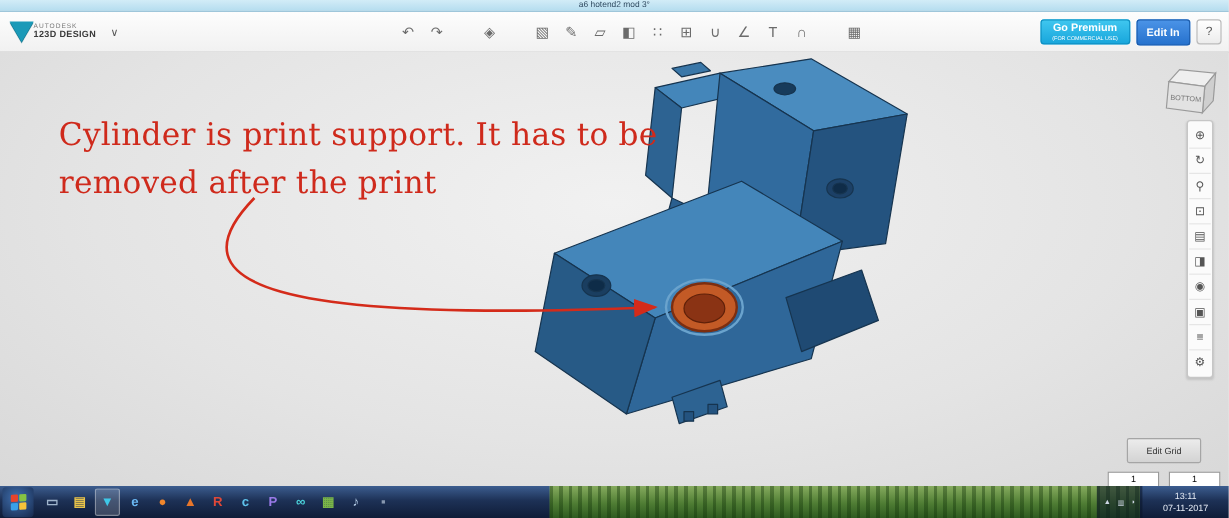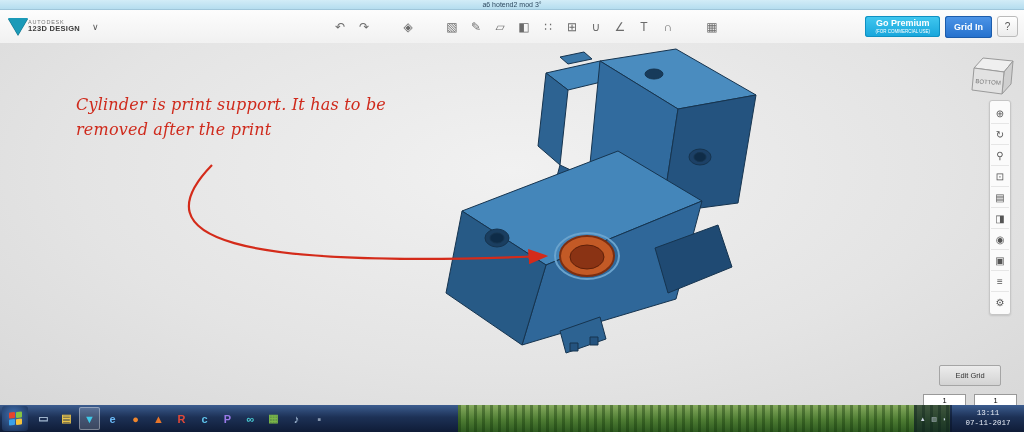--- a/index.html
+++ b/index.html
@@ -31,22 +31,22 @@
   .premium-l2{font-size:4.5px;line-height:1.2;}
   .signin{background:linear-gradient(#4d95e8,#2470cc);color:#fff;border-radius:3px;font-size:9px;
           font-weight:bold;padding:6px 9px;box-shadow:inset 0 0 0 1px #1c5cab;}
   .help{width:19px;height:19px;border:1px solid #bbb;background:linear-gradient(#fff,#ececec);
         border-radius:3px;font-size:10px;color:#555;display:flex;align-items:center;justify-content:center;}
 
   
   .canvas{position:absolute;top:43px;left:0;width:1024px;height:362px;
           background:radial-gradient(ellipse at 50% 35%, #f1f1f1 0%, #e4e4e4 60%, #d8d8d8 100%);overflow:hidden;}
   .scene{position:absolute;inset:0;width:100%;height:100%;}
-  .annotation{position:absolute;left:76px;top:50px;font-family:"DejaVu Serif","Liberation Serif",serif;
-              font-size:16px;color:#cf2a1c;line-height:1.55;letter-spacing:.2px;font-style:italic;}
+  .annotation{position:absolute;left:49px;top:50px;font-family:"DejaVu Serif","Liberation Serif",serif;
+              font-size:26px;color:#cf2a1c;line-height:1.55;letter-spacing:.2px;}
 
   
   .viewcube{position:absolute;right:8px;top:9px;width:48px;height:44px;}
 
   
   .right-tools{position:absolute;right:13px;top:57px;width:20px;background:#fbfbfb;
                border:1px solid #c6c6c6;border-radius:3px;display:flex;flex-direction:column;
                align-items:center;padding:2px 0;box-shadow:0 1px 2px rgba(0,0,0,.12);}
   .rti{width:18px;height:20px;font-size:10px;color:#555;display:flex;align-items:center;justify-content:center;}
   .rti + .rti{border-top:1px solid #e6e6e6;}
@@ -74,21 +74,21 @@
   .ti{width:21px;height:23px;margin:0 1px;display:flex;align-items:center;justify-content:center;
       font-size:11px;font-weight:bold;border-radius:2px;}
   .ti.active{background:rgba(255,255,255,.18);box-shadow:inset 0 0 0 1px rgba(255,255,255,.35);}
   .wallpaper-strip{position:absolute;left:458px;top:0;width:492px;height:27px;
     background:
       repeating-linear-gradient(90deg, rgba(16,50,8,.38) 0 3px, rgba(0,0,0,0) 3px 8px),
       linear-gradient(180deg,#86ab5e,#4e7c33 55%,#2e5a20);}
   .tray{position:absolute;right:72px;top:0;width:38px;height:27px;display:flex;align-items:center;
         justify-content:space-evenly;font-size:6px;color:#cdd6e4;background:rgba(10,20,40,.55);}
   .clock{position:absolute;right:0;top:0;width:72px;height:27px;display:flex;flex-direction:column;
-         align-items:center;justify-content:center;color:#e6ecf6;font-size:7.5px;line-height:1.3;font-family:Liberation Mono, monospace;}
+         align-items:center;justify-content:center;color:#e6ecf6;font-size:7.5px;line-height:1.3;}
 </style>
 </head>
 <body>
 
 <div class="titlebar">a6 hotend2 mod 3°</div>
 
 <div class="toolbar">
   <div class="brand">
     <div class="logo-tri"></div>
     <div class="brand-txt">
@@ -116,21 +116,21 @@
     <div class="tbi">∩</div>
     <div class="gap"></div>
     <div class="tbi">▦</div>
   </div>
 
   <div class="right-cluster">
     <div class="premium">
       <div class="premium-l1">Go Premium</div>
       <div class="premium-l2">(FOR COMMERCIAL USE)</div>
     </div>
-    <div class="signin">Grid In</div>
+    <div class="signin">Edit In</div>
     <div class="help">?</div>
   </div>
 </div>
 
 <div class="canvas">
 
   <svg class="scene" viewBox="0 0 1024 362">
     <defs>
       <marker id="ah" markerWidth="9" markerHeight="7" refX="8" refY="3.5" orient="auto">
         <polygon points="0,0 9,3.5 0,7" fill="#d42b1a"></polygon>

